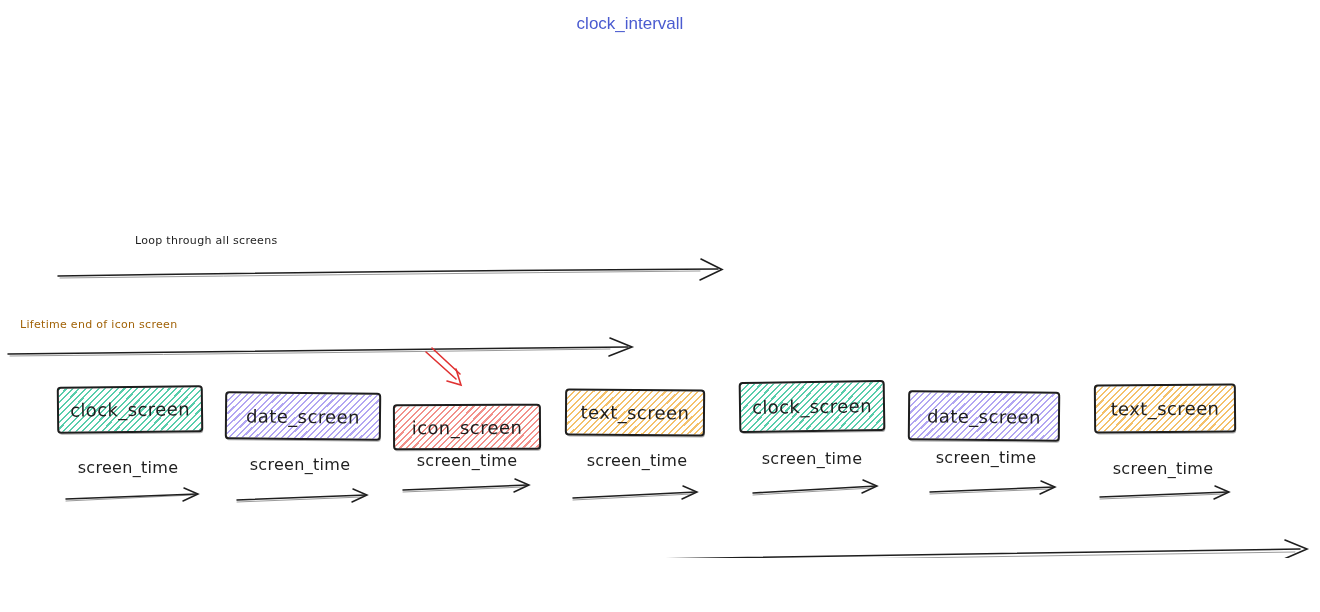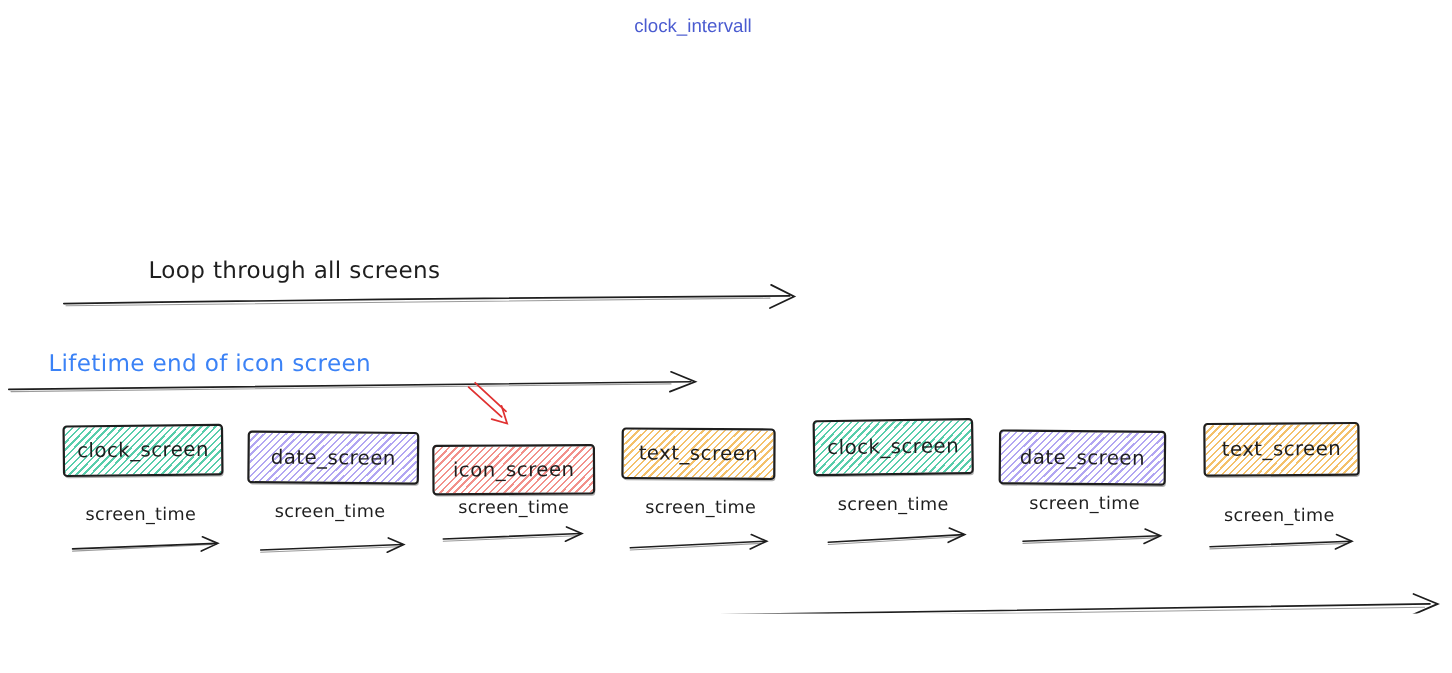--- a/index.html
+++ b/index.html
@@ -22,28 +22,28 @@
     font-size: 17px;
     color: #4a5bd0;
   }
   .arrows {
     position: absolute;
     inset: 0;
     pointer-events: none;
   }
   .hand-label {
     position: absolute;
-    font-size: 21px;
+    font-size: 11px;
     letter-spacing: 0.3px;
     white-space: nowrap;
   }
   .loop-label   { left: 135px; top: 234px; }
   .lifetime-label {
-    left: 44px; top: 318px;
-    color: #3b82f6;
+    left: 20px; top: 318px;
+    color: #a16207;
   }
   .time-label { left: 360px; top: 580px; font-size: 14px; }
   .screen-box {
     position: absolute;
     box-sizing: border-box;
     border: 2px solid #1e1e1e;
     border-radius: 4px;
     display: flex;
     align-items: center;
     justify-content: center;

